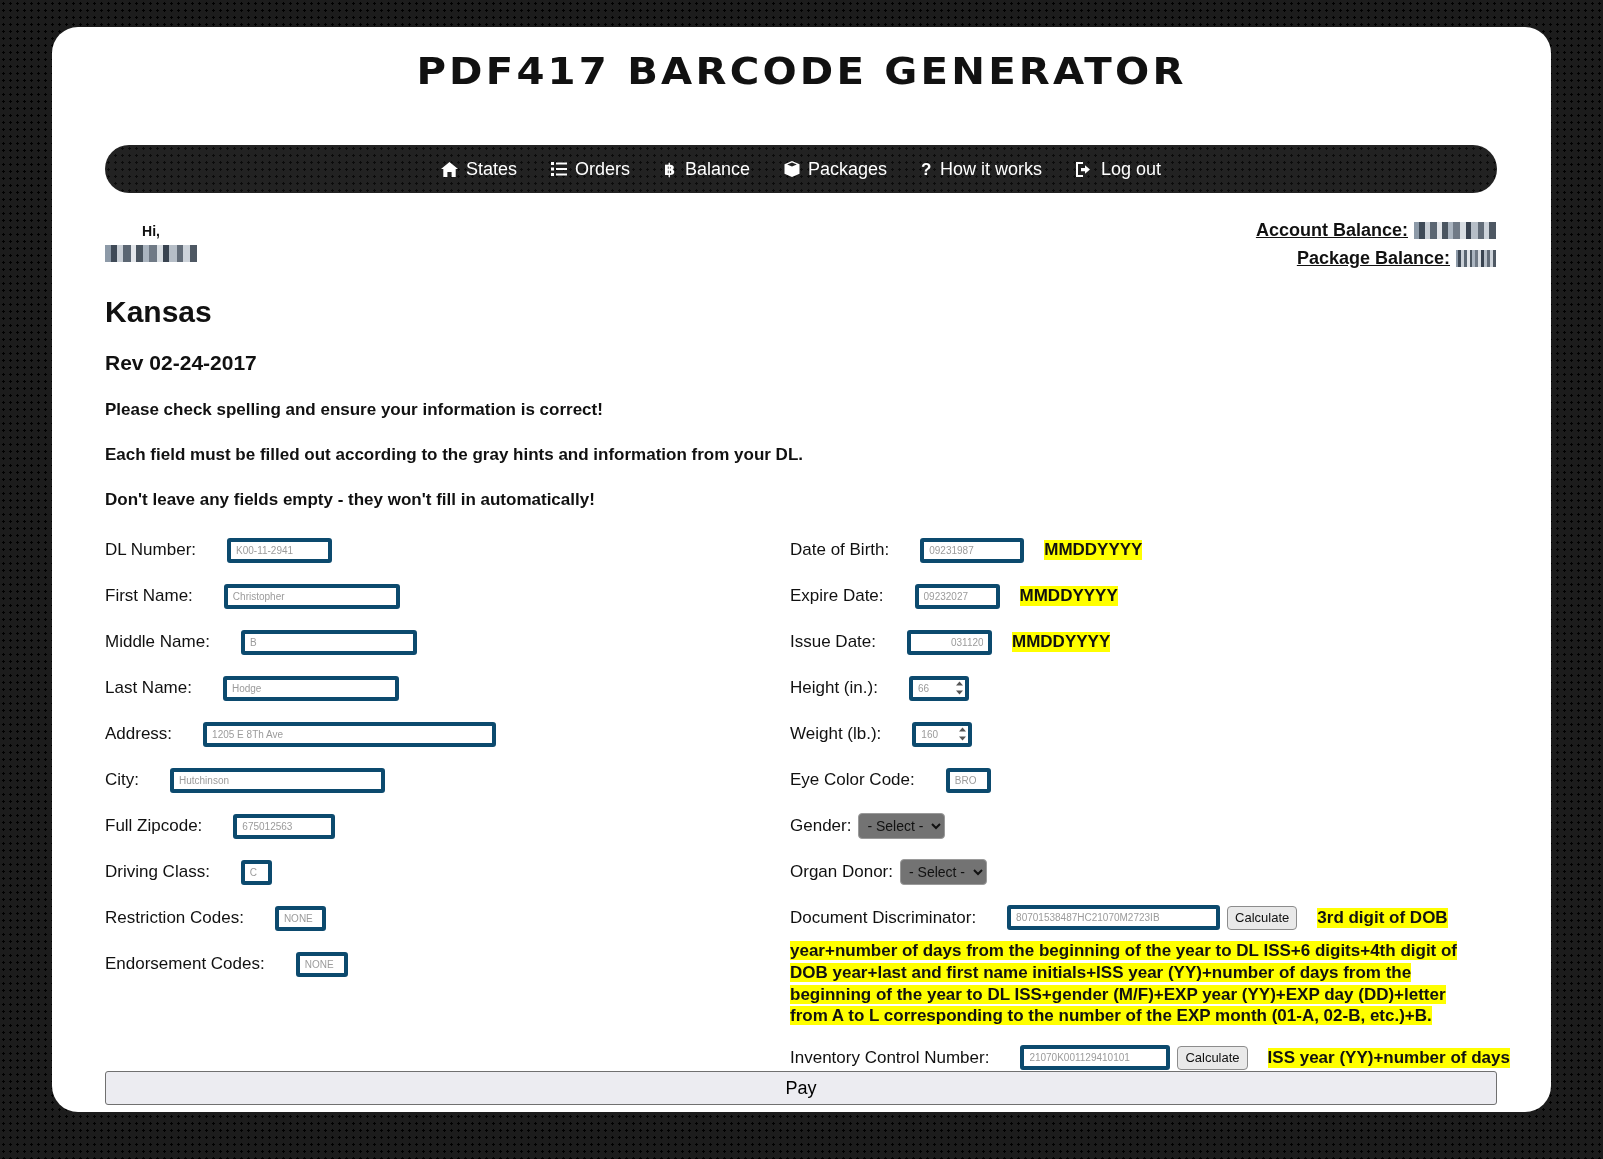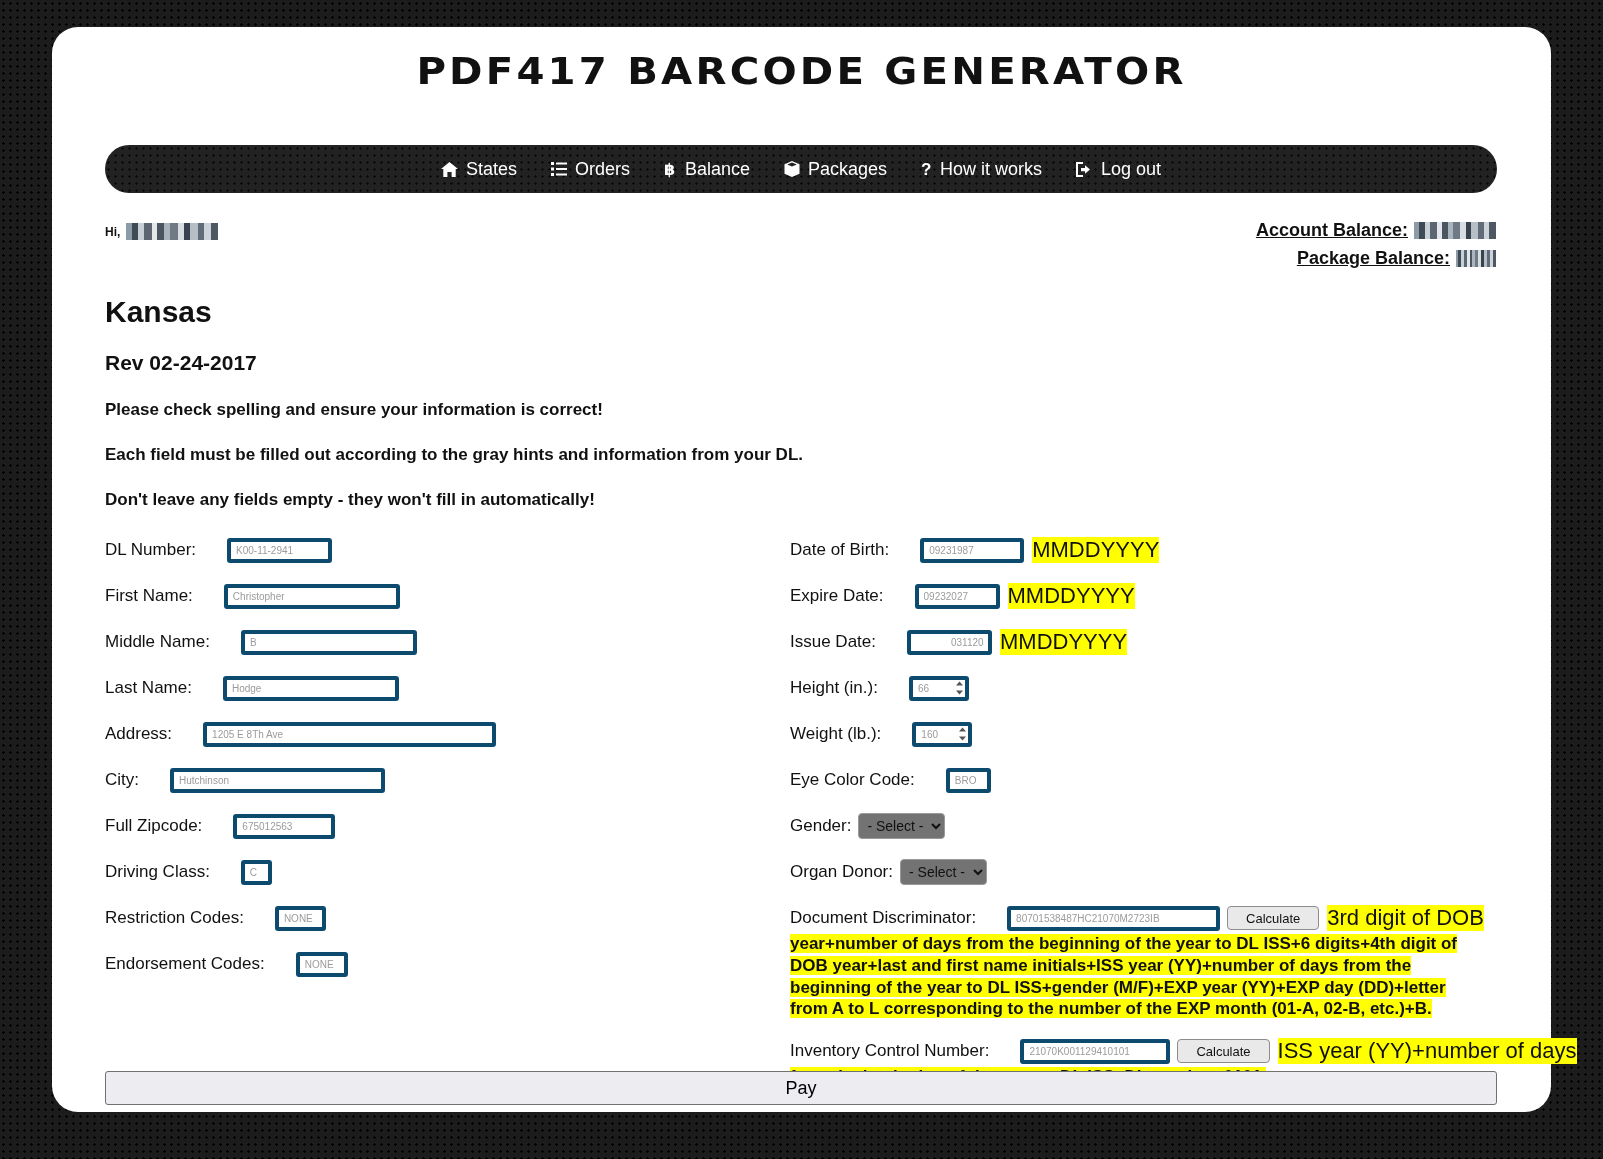--- a/index.html
+++ b/index.html
@@ -45,22 +45,22 @@
   .nav-item {
     display: flex; align-items: center; gap: 8px;
     color: #fff; font-size: 18px; text-decoration: none;
     cursor: pointer; white-space: nowrap;
   }
   .nav-icon { font-size: 16px; line-height: 1; display:inline-block; }
   .nav-icon svg { display:block; }
 
   .greet {
     position: absolute; left: 53px; top: 196px;
-    font-size: 12px; font-weight: bold; color:#111;
-    display:flex; align-items:center; gap:6px;
+    font-size: 14px; font-weight: bold; color:#111;
+    display:flex; align-items:center; gap:6px;flex-direction:column;
   }
   .redact {
     display:inline-block; height: 17px;
     background-image:
       linear-gradient(90deg, #8d9aa8 0 6%, #3f4a57 6% 13%, #c9cfd6 13% 20%, #5b6672 20% 28%,
       #e3e6ea 28% 34%, #4a5560 34% 41%, #aab4bf 41% 48%, #707a86 48% 56%, #d8dde2 56% 63%,
       #394350 63% 70%, #b6bec7 70% 78%, #626c78 78% 85%, #cdd3da 85% 92%, #4e5863 92% 100%);
     vertical-align: middle;
     filter: blur(0.4px);
   }
@@ -100,29 +100,29 @@
     width:11px; height:17px; display:flex; flex-direction:column;
     justify-content:center; align-items:center; pointer-events:none; color:#555;
   }
   .spin svg { display:block; }
   select {
     font-family: "Liberation Sans", sans-serif;
     font-size: 14px; color:#111;
     border:1px solid #9a9a9a; border-radius:4px;
     background:#737373; padding: 3px 4px; height: 26px;
   }
-  .hint { background:#ffff00; font-size:22px; font-weight:normal; color:#111; margin-left:8px; }
+  .hint { background:#ffff00; font-size:17px; font-weight:bold; color:#111; margin-left:20px; }
   .calc-btn {
     font-family:"Liberation Sans", sans-serif;
     font-size:13px; color:#111;
     border:1px solid #8c8c8c; border-radius:4px;
-    background:#e9e9e9; padding: 3px 18px; margin-left:7px; cursor:pointer;
+    background:#e9e9e9; padding: 3px 7px; margin-left:7px; cursor:pointer;
     height:24px;
   }
-  .hint-block { font-size:17px; font-weight:bold; color:#111; line-height:1.28; margin-top:2px; }
+  .hint-block { font-size:17px; font-weight:bold; color:#111; line-height:1.28; margin-top:10px; }
   .hint-block span { background:#ffff00; }
   .dd-row { display:flex; align-items:center; flex-wrap:nowrap; }
   .pay-btn {
     position:absolute; left:53px; top: 1044px; width: 1392px; height: 34px;
     background:#ececf1; border:1px solid #707070; border-radius:3px;
     font-family:"Liberation Sans", sans-serif; font-size:18px; color:#000000;
     cursor:pointer;
   }
 </style>
 </head>

